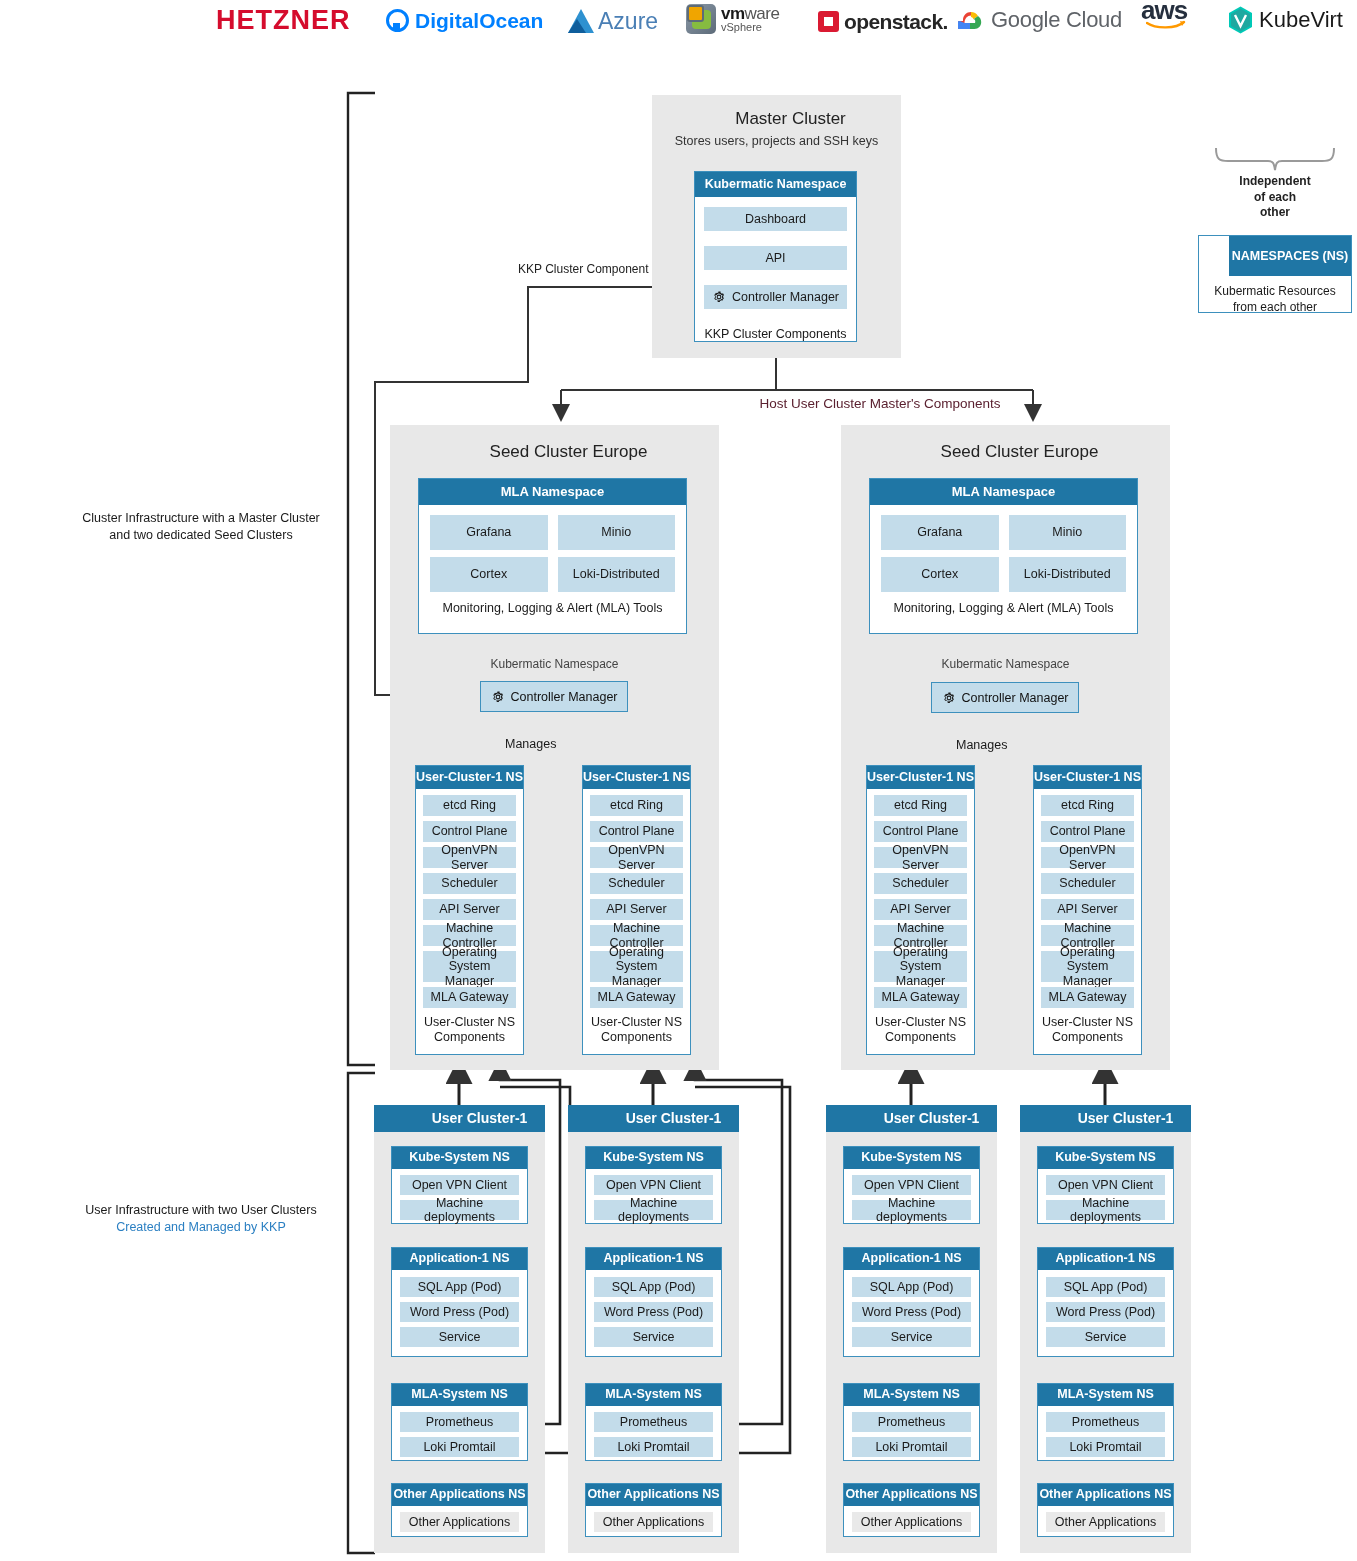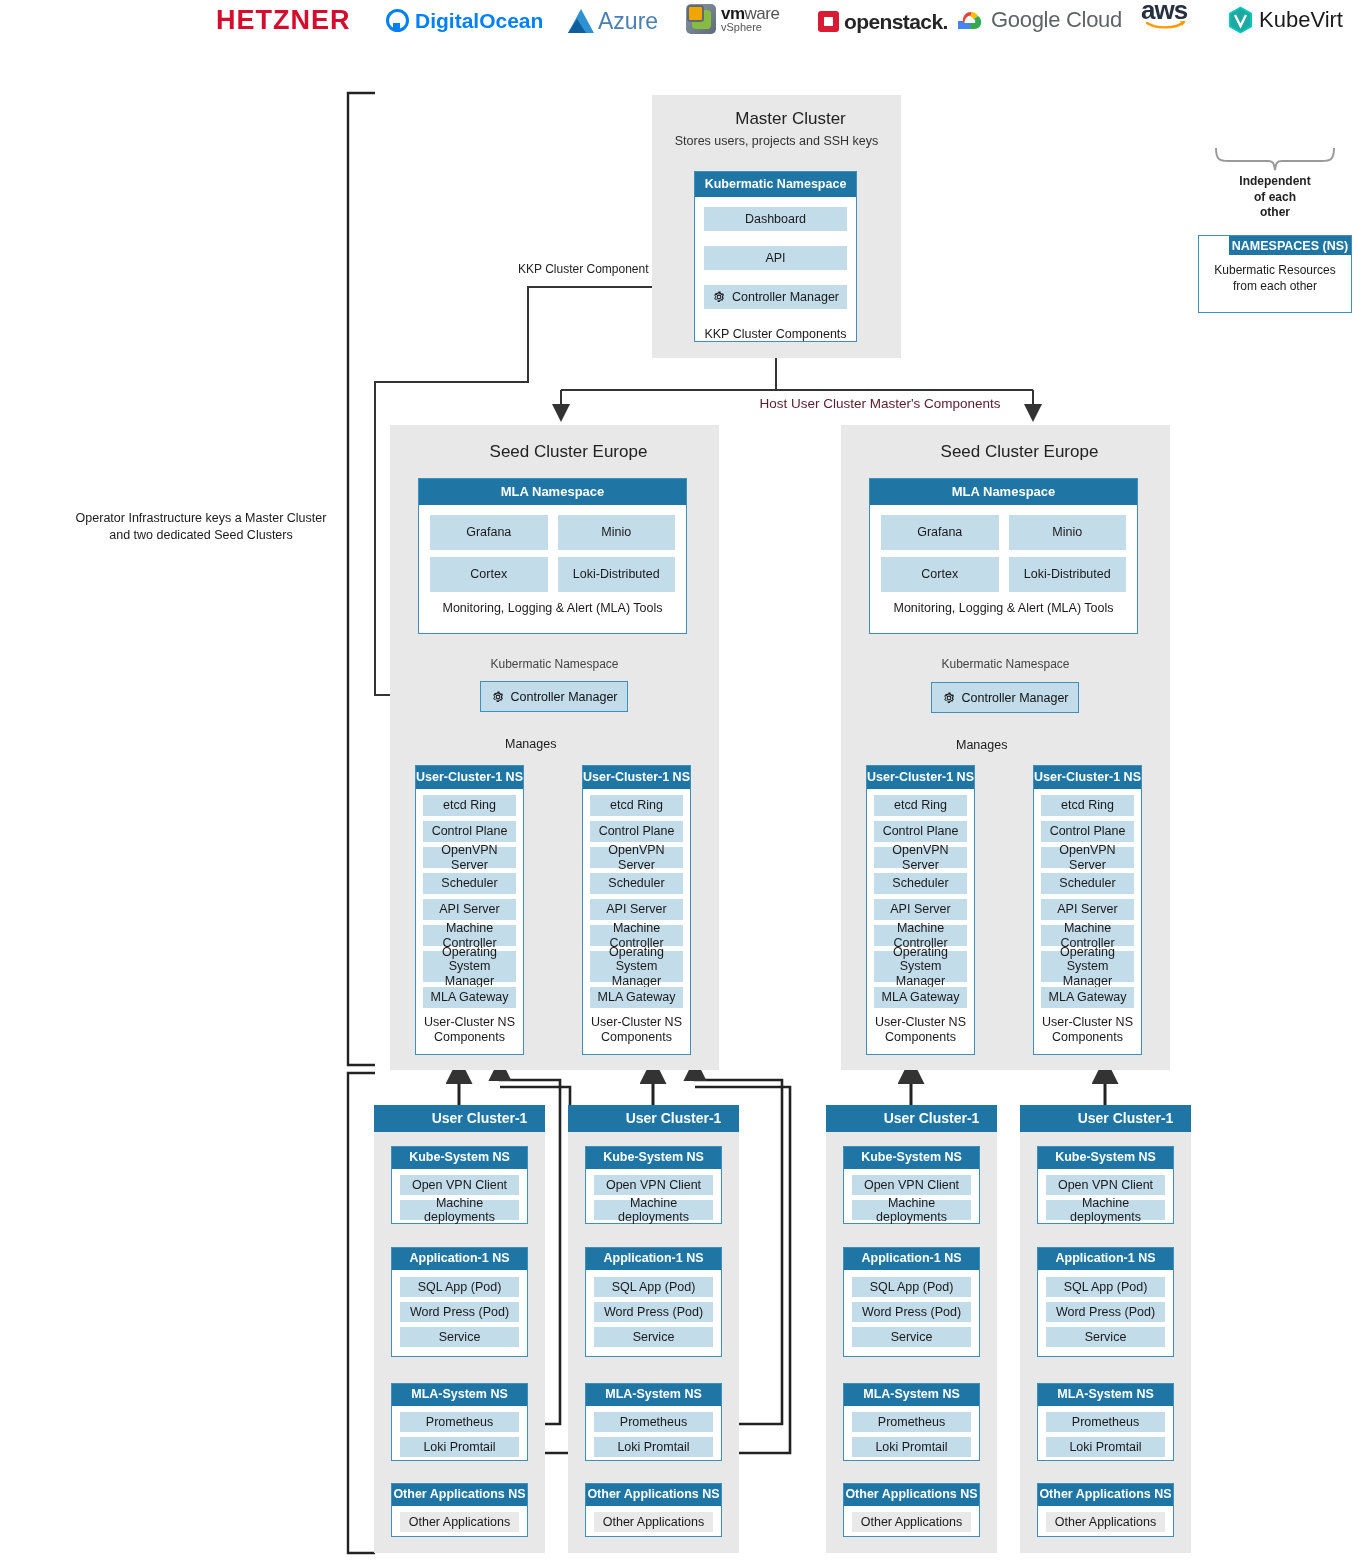--- a/index.html
+++ b/index.html
@@ -222,36 +222,40 @@
 
   <div class="abs" style="left:1214px;top:95px;width:122px;height:48px;"></div>
 
   <div class="abs lg-text" style="left:1205px;top:174px;width:140px;">
     <div>Independent</div>
     <div>of each</div>
     <div>other</div>
   </div>
 
   <div class="abs lg-ns" style="left:1198px;top:235px;width:154px;height:78px;">
-    <div class="lg-ns-head" style="height:19px;margin-left:30px;">NAMESPACES (NS)</div>
+    <div class="lg-ns-head" style="height:40px;margin-left:30px;">NAMESPACES (NS)</div>
     <div class="lg-ns-body">
       <div>Kubermatic Resources</div>
       <div>from each other</div>
     </div>
   </div>
 
   <div class="abs lbl" style="left:518px;top:262px;">KKP Cluster Component</div>
 
   <div class="abs lbl-mid" style="left:650px;top:396px;width:460px;text-align:center;">Host User Cluster Master's Components</div>
 
   <div class="abs lbl-left" style="left:62px;top:510px;width:278px;">
-    <div>Operator Infrastructure keys a Master Cluster</div>
+    <div>Cluster Infrastructure with a Master Cluster</div>
     <div>and two dedicated Seed Clusters</div>
   </div>
 
+  <div class="abs lbl-left" style="left:62px;top:1202px;width:278px;">
+    <div>User Infrastructure with two User Clusters</div>
+    <div class="blue">Created and Managed by KKP</div>
+  </div>
 
   <div class="abs cluster-box" style="left:390px;top:425px;width:329px;height:645px;">
     <div class="cluster-title" style="margin-top:17px;font-size:17px;">Seed Cluster Europe</div>
 
     <div class="abs ns" style="left:28px;top:53px;width:269px;height:156px;">
       <div class="ns-head" style="height:26px;font-size:13px;">MLA Namespace</div>
       <div style="padding:10px 11px 6px;display:grid;grid-template-columns:1fr 1fr;gap:7px 10px;">
         <div class="item" style="height:35px;">Grafana</div>
         <div class="item" style="height:35px;">Minio</div>
         <div class="item" style="height:35px;">Cortex</div>

